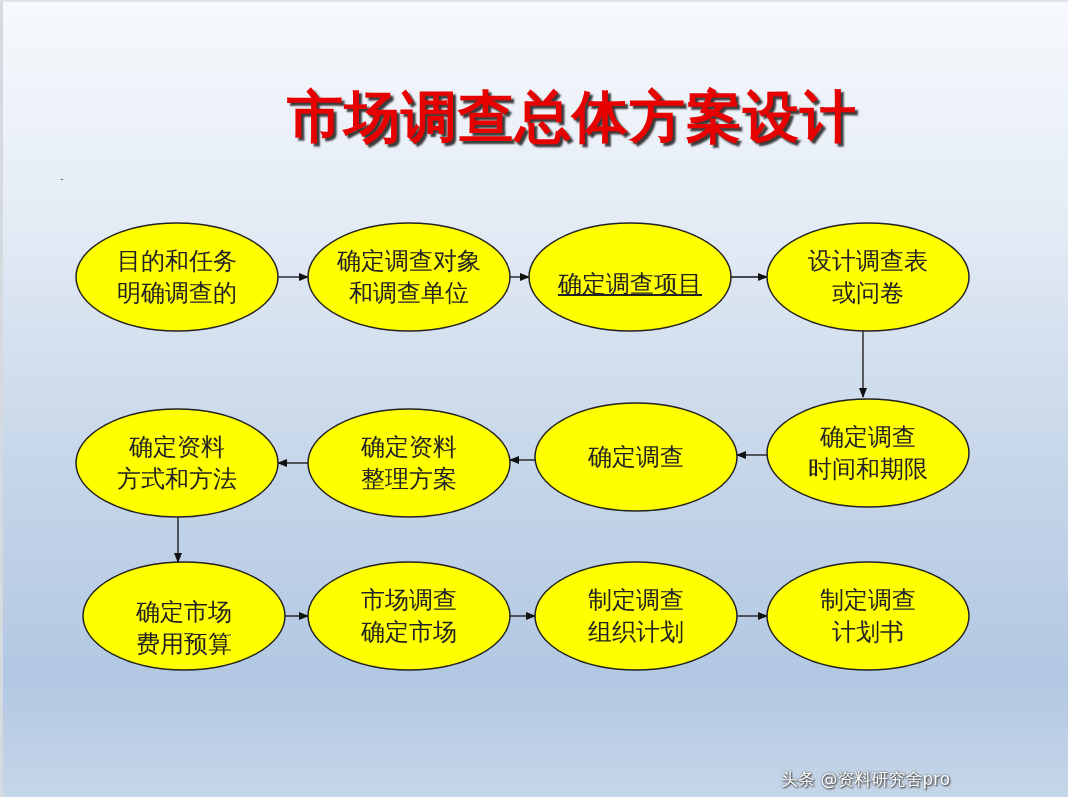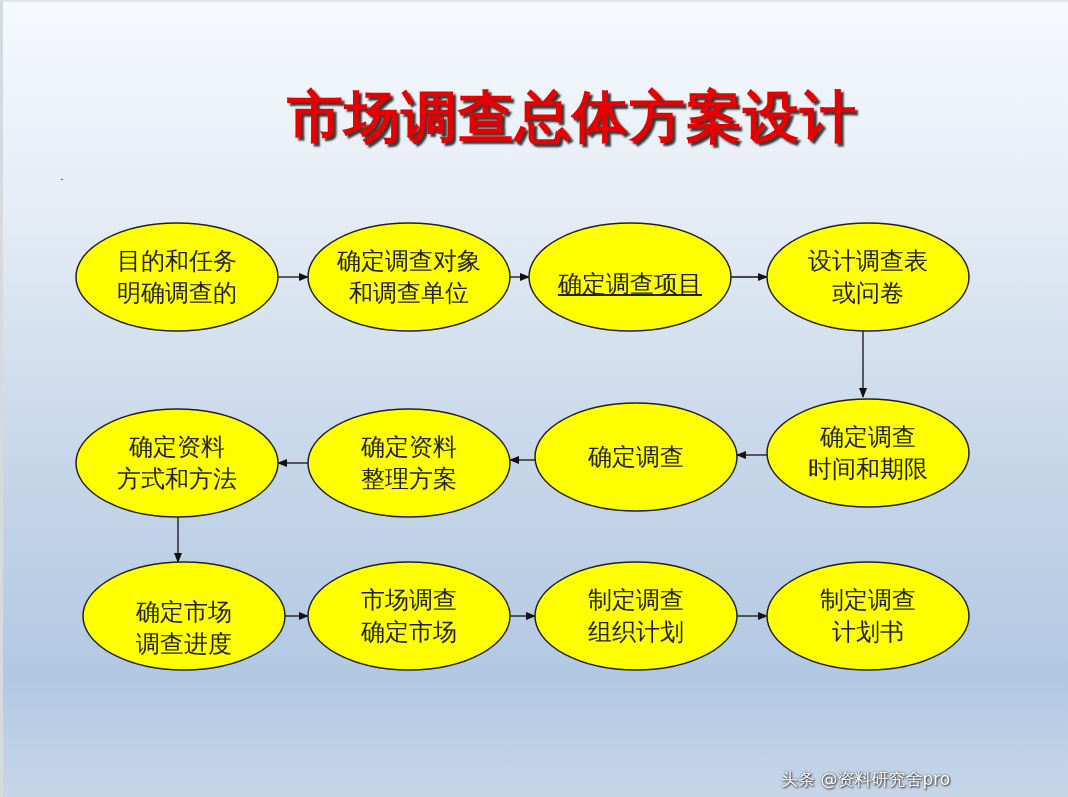--- a/index.html
+++ b/index.html
@@ -83,21 +83,21 @@
       <div class="node-label" style="left: 305px; top: 407px; width: 202px; height: 108px;">
         <span>确定资料</span>
         <span>整理方案</span>
       </div>
       <div class="node-label" style="left: 73px; top: 407px; width: 202px; height: 108px;">
         <span>确定资料</span>
         <span>方式和方法</span>
       </div>
       <div class="node-label" style="left: 80px; top: 572px; width: 202px; height: 108px;">
         <span>确定市场</span>
-        <span>调查进度</span>
+        <span>费用预算</span>
       </div>
       <div class="node-label" style="left: 305px; top: 560px; width: 202px; height: 108px;">
         <span>市场调查</span>
         <span>确定市场</span>
       </div>
       <div class="node-label" style="left: 532px; top: 560px; width: 202px; height: 108px; align-items: center;">
         <span>制定调查</span>
         <span>组织计划</span>
       </div>
       <div class="node-label" style="left: 764px; top: 560px; width: 202px; height: 108px;">

